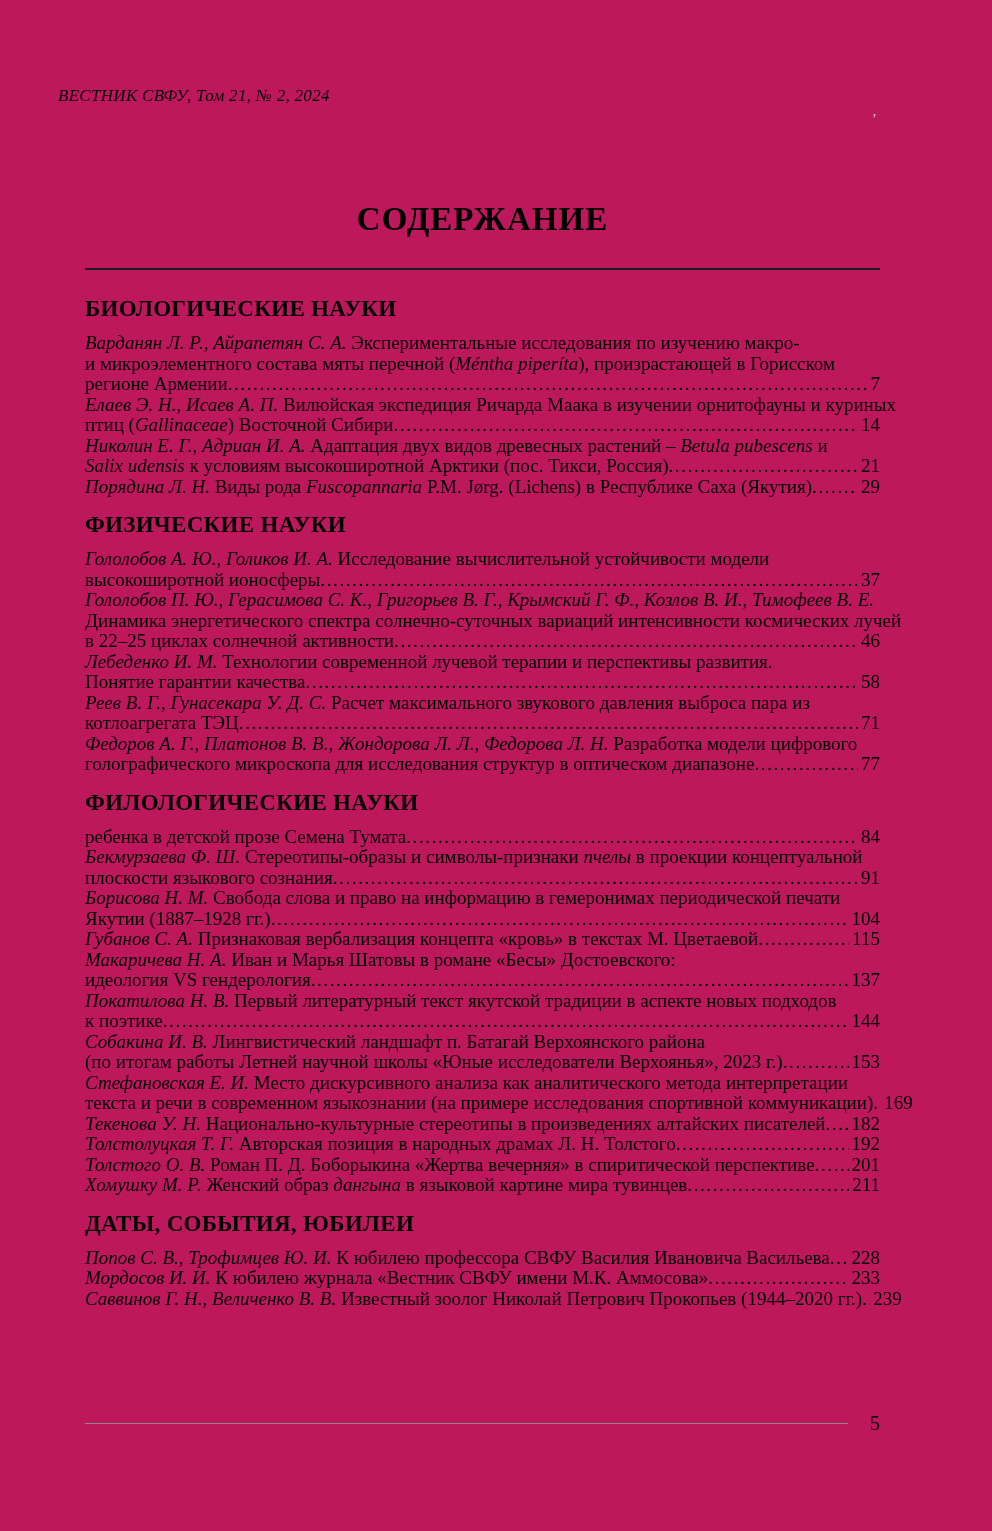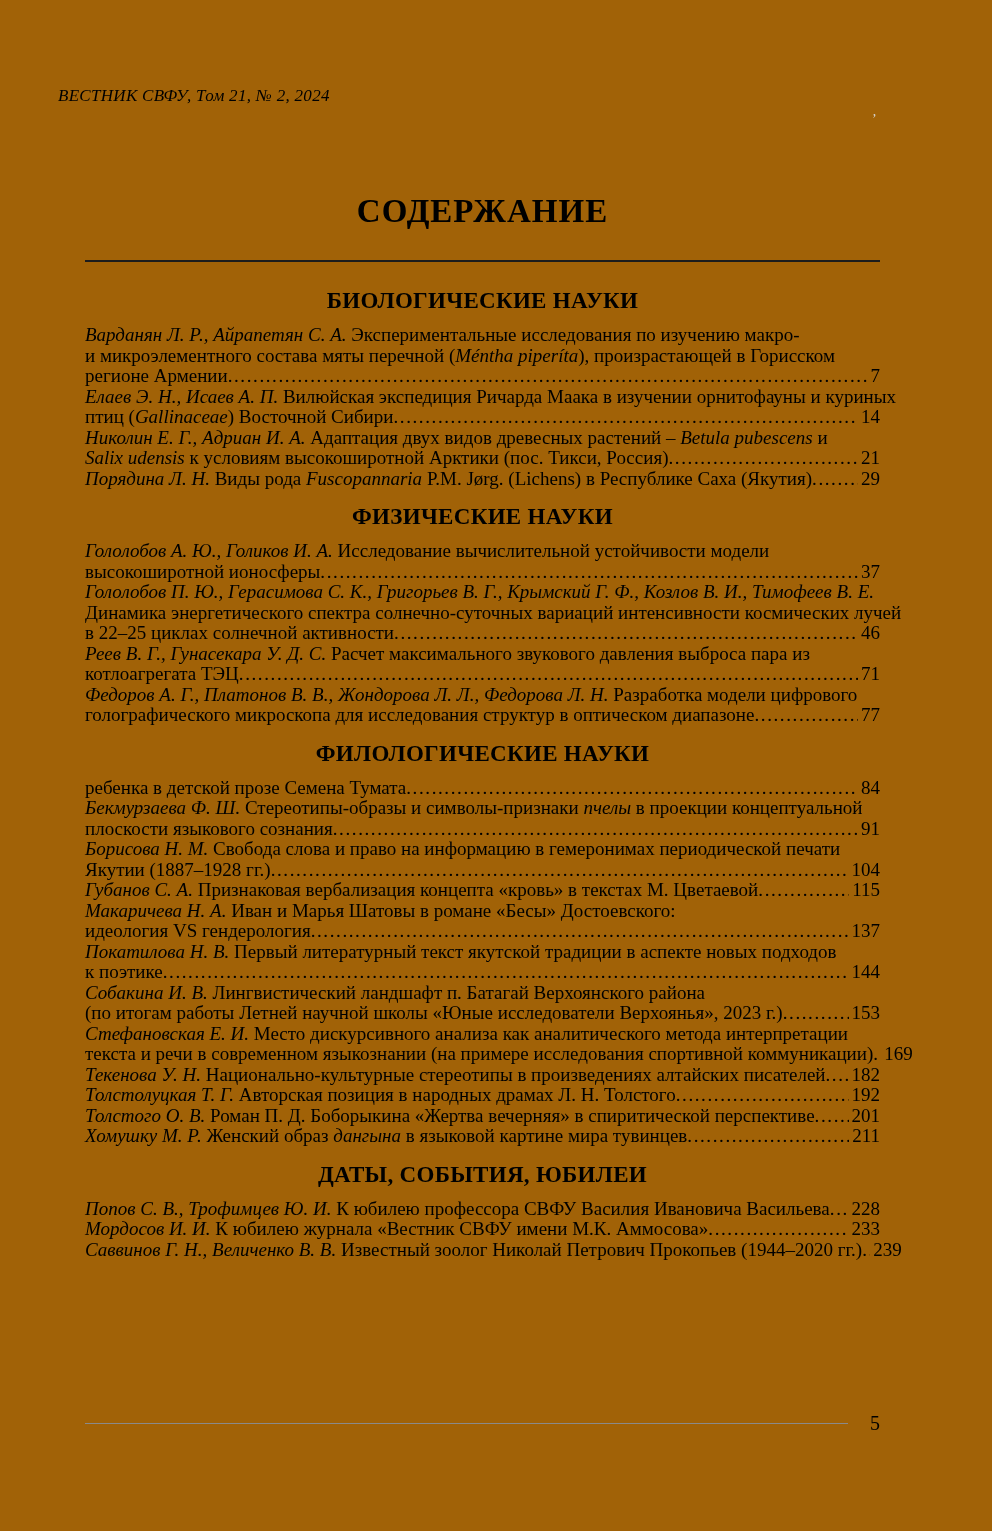--- a/index.html
+++ b/index.html
@@ -1,20 +1,20 @@
 <!DOCTYPE html>
 <html lang="ru"><head>
 <meta charset="utf-8">
 <style>
   html, body { margin:0; padding:0; background:#ffffff; }
   .page {
     position: relative;
     width: 992px;
     height: 1531px;
-    background: #a16207;
+    background: #be185d;
     font-family: "Liberation Serif", serif;
     color: #000000;
     overflow: hidden;
   }
   .journal-header {
     position: absolute;
     left: 58px;
     top: 86px;
     font-style: italic;
     font-size: 17px;
@@ -23,39 +23,39 @@
   .print-artifact {
     position: absolute;
     left: 872px;
     top: 112px;
     font-size: 14px;
     color: #d4d4d4;
   }
   .content {
     position: absolute;
     left: 85px;
-    top: 0;
+    top: 8px;
     width: 795px;
   }
   .doc-title {
     margin: 193px 0 0 0;
     text-align: center;
     font-size: 33px;
     line-height: 36px;
     font-weight: bold;
     letter-spacing: 1px;
   }
   .title-rule {
     border: none;
     height: 2px;
     background: #1c1c1c;
     margin: 31px 0 0 0;
   }
   .section-heading {
-    text-align: center;
+    text-align: left;
     font-size: 23px;
     line-height: 26px;
     font-weight: bold;
     letter-spacing: 0.3px;
     margin: 15px 0 11px 0;
   }
   .section-heading.first {
     margin-top: 26px;
   }
   .entry {
@@ -157,20 +157,28 @@
         <div class="entry">
           <div class="eline"><span class="etext"><em>Гололобов П. Ю., Герасимова С. К., Григорьев В. Г., Крымский Г. Ф., Козлов В. И., Тимофеев В. Е.</em></span></div>
           <div class="eline"><span class="etext">Динамика энергетического спектра солнечно-суточных вариаций интенсивности космических лучей</span></div>
           <div class="eline last">
             <span class="etext">в 22–25 циклах солнечной активности</span>
             <span class="dots"></span>
             <span class="pagenum">46</span>
           </div>
         </div>
         <div class="entry">
+          <div class="eline"><span class="etext"><em>Лебеденко И. М.</em> Технологии современной лучевой терапии и перспективы развития.</span></div>
+          <div class="eline last">
+            <span class="etext">Понятие гарантии качества</span>
+            <span class="dots"></span>
+            <span class="pagenum">58</span>
+          </div>
+        </div>
+        <div class="entry">
           <div class="eline"><span class="etext"><em>Реев В. Г., Гунасекара У. Д. С.</em> Расчет максимального звукового давления выброса пара из</span></div>
           <div class="eline last">
             <span class="etext">котлоагрегата ТЭЦ</span>
             <span class="dots"></span>
             <span class="pagenum">71</span>
           </div>
         </div>
         <div class="entry">
           <div class="eline"><span class="etext"><em>Федоров А. Г., Платонов В. В., Жондорова Л. Л., Федорова Л. Н.</em> Разработка модели цифрового</span></div>
           <div class="eline last">

